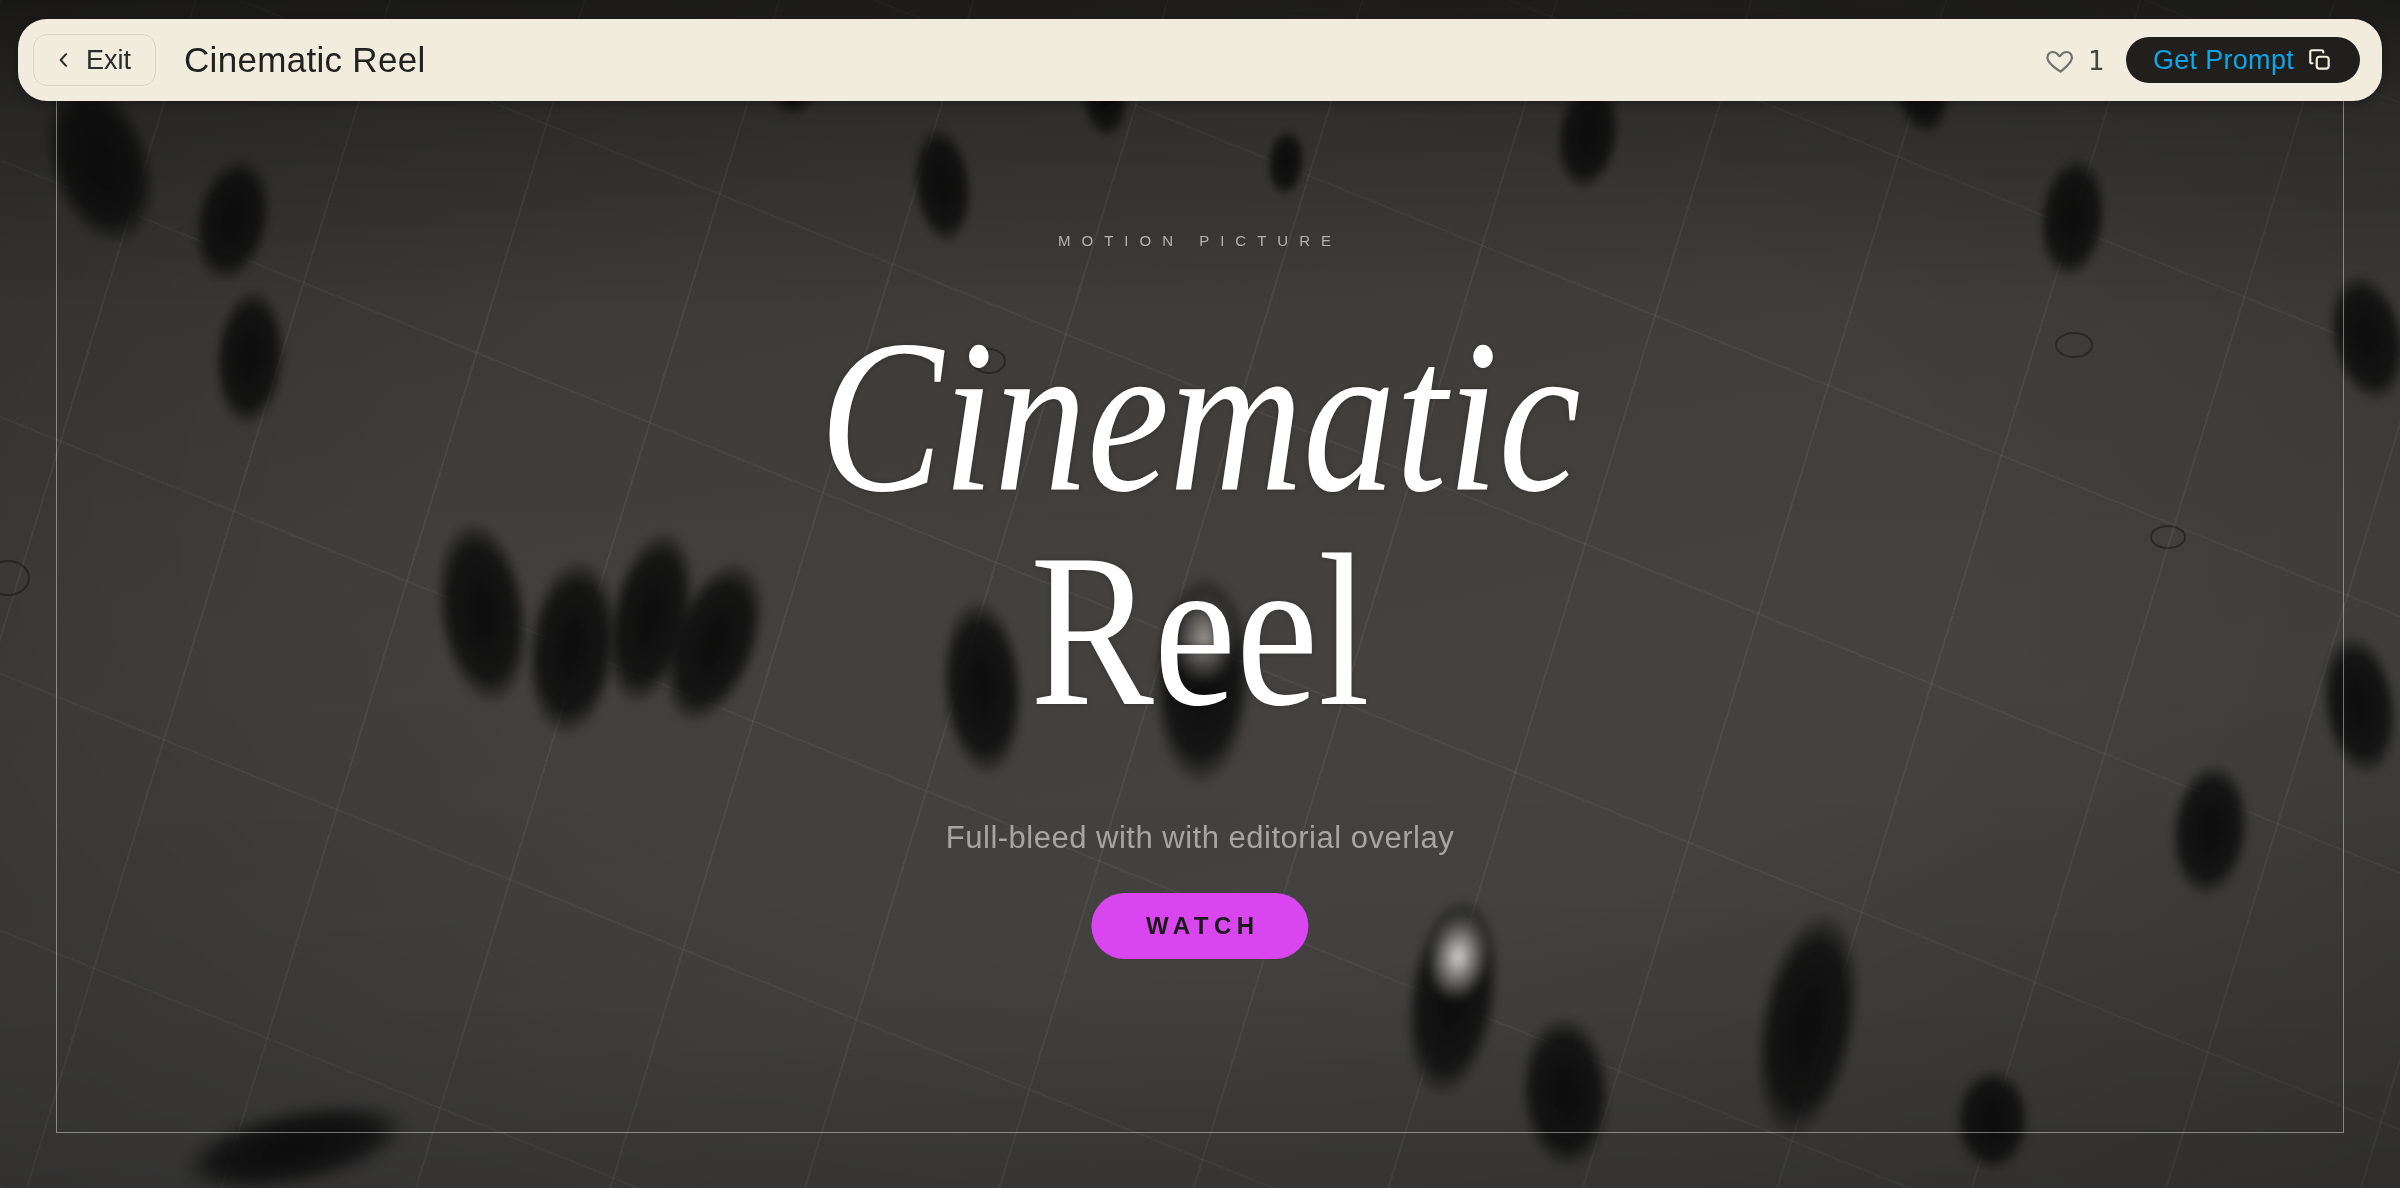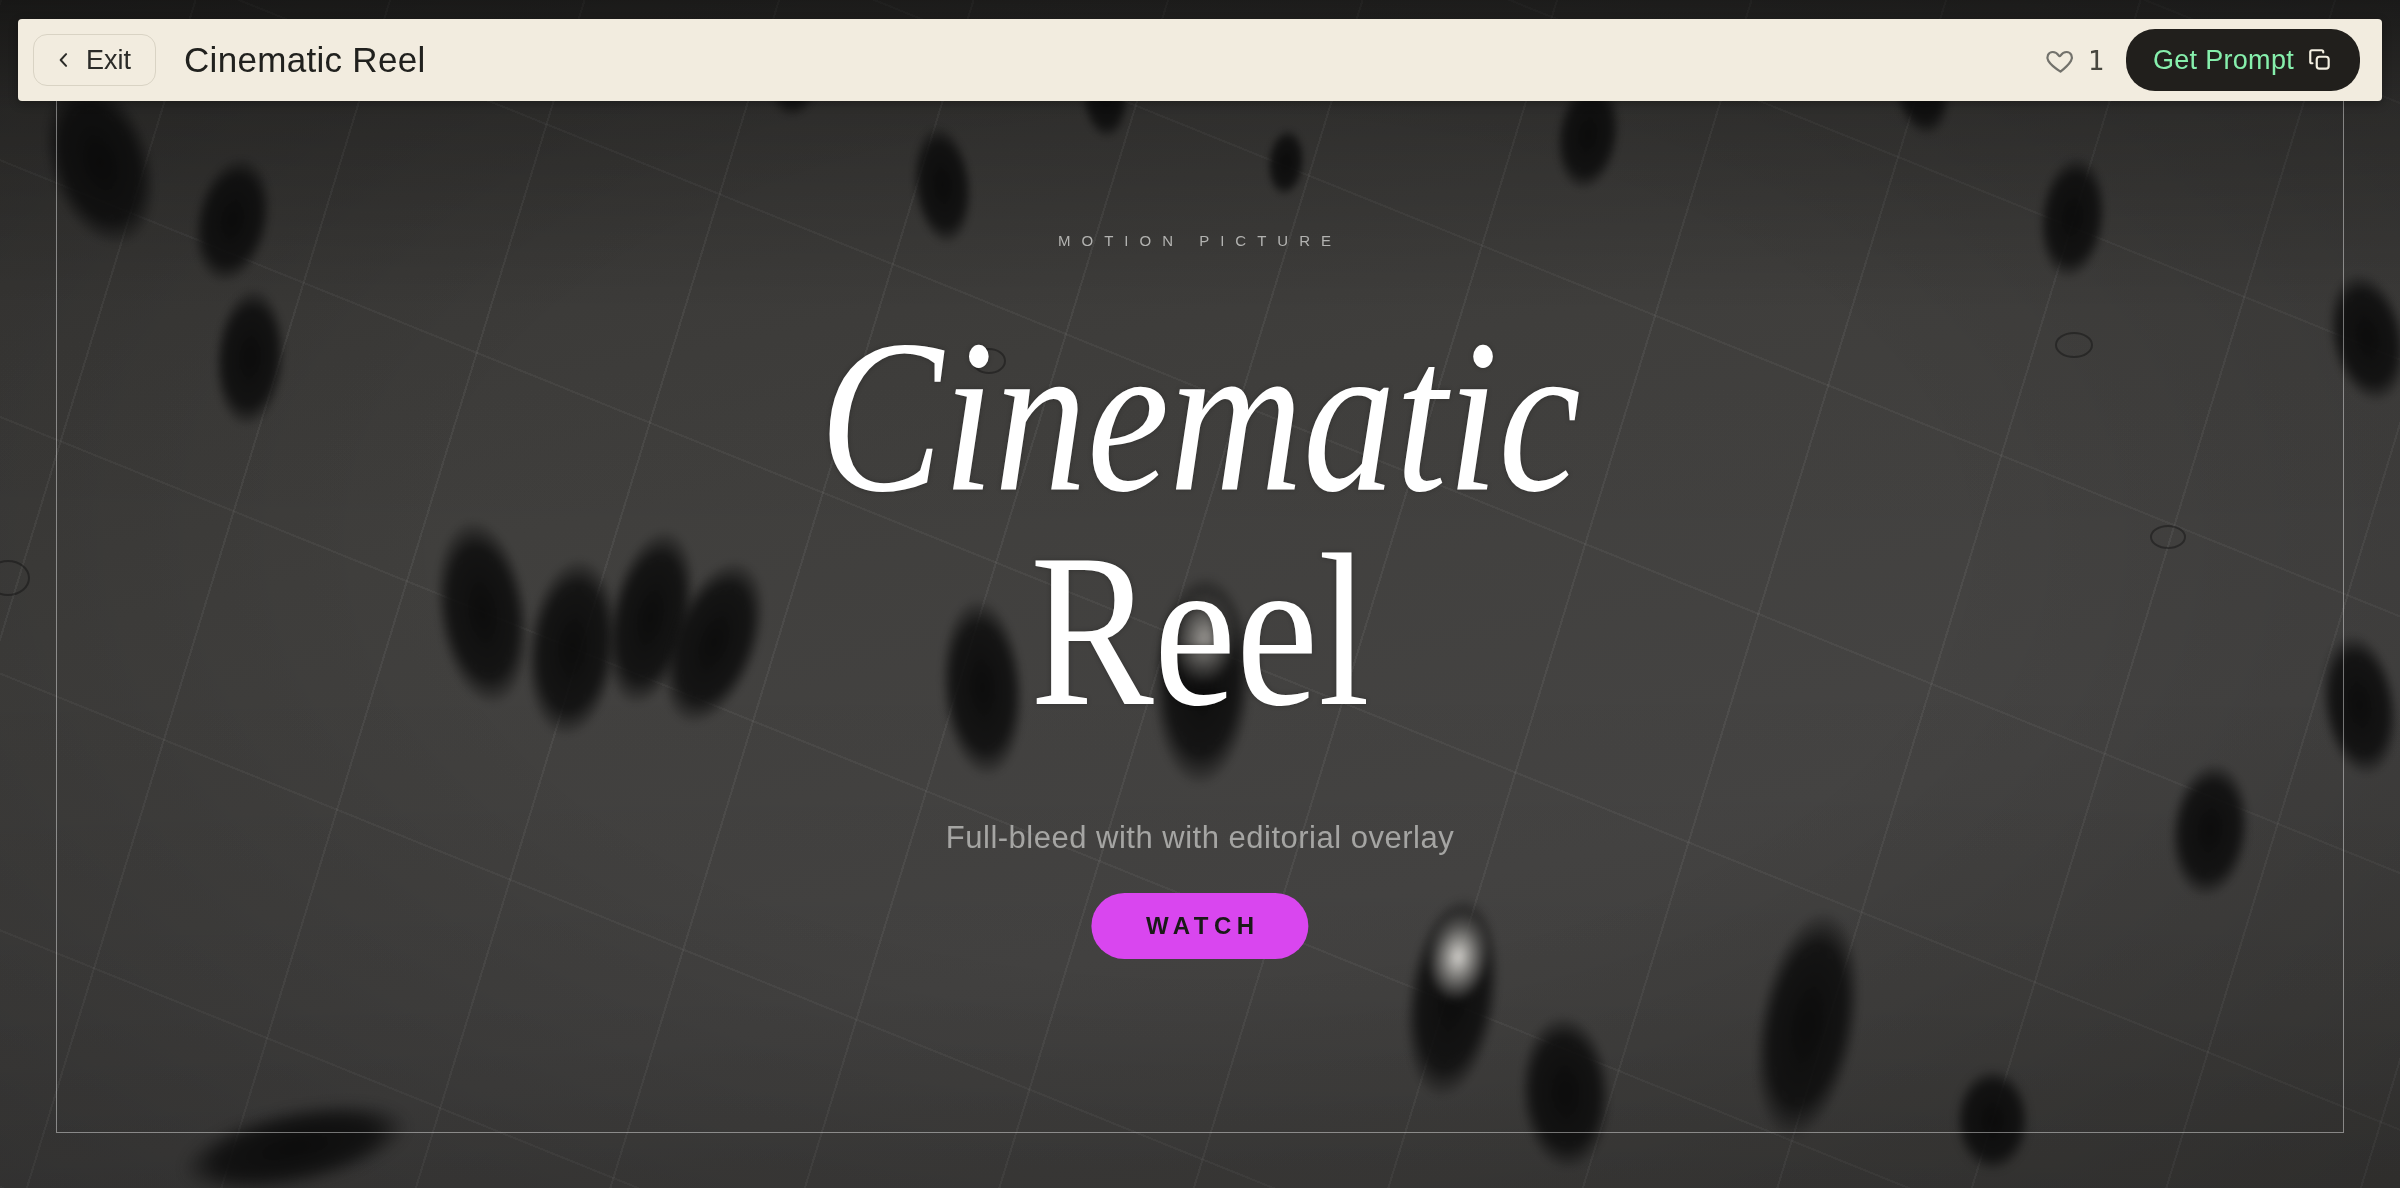--- a/index.html
+++ b/index.html
@@ -25,36 +25,36 @@
   .person .shirt.bright { background: radial-gradient(closest-side, rgba(224,222,217,0.95), rgba(224,222,217,0) 78%); }
   .blob { filter: blur(7px); border-radius: 50%; }
   .ring { position: absolute; border: 2px solid rgba(15,15,15,0.45); border-radius: 50%; }
 
   
   .frame { position: absolute; left: 56px; top: 56px; right: 56px; bottom: 55px;
     border: 1.5px solid rgba(255,255,255,0.42); pointer-events: none; }
 
   
   .topbar { position: absolute; left: 18px; right: 18px; top: 19px; height: 82px;
-    background: #f2ecdf; border-radius: 4px; box-shadow: 0 3px 10px rgba(0,0,0,0.28); }
+    background: #f2ecdf; border-radius: 29px; box-shadow: 0 3px 10px rgba(0,0,0,0.28); }
   .tb-left { position: absolute; left: 15px; top: 0; bottom: 0; display: flex; align-items: center; }
   .exit-btn { display: flex; align-items: center; gap: 12px; height: 52px; padding: 0 24px 0 20px;
     border: 1.5px solid #d9d3c4; border-radius: 14px; background: transparent; cursor: pointer;
     font-family: "Liberation Sans", sans-serif; font-size: 27px; color: #2b2b28; }
   .tb-title { margin-left: 28px; font-size: 35px; font-weight: 500; color: #21211e; letter-spacing: 0.3px; }
   .tb-center { position: absolute; left: 50%; top: 0; bottom: 0; transform: translateX(-50%);
     display: flex; align-items: center; gap: 26px; }
   .pg-btn { background: none; border: none; cursor: pointer; display: flex; align-items: center; padding: 6px; }
   .pg-count { font-family: "DejaVu Sans Mono", monospace; font-size: 26px; color: #333230; letter-spacing: 1px; }
   .tb-right { position: absolute; right: 22px; top: 0; bottom: 0; display: flex; align-items: center; gap: 22px; }
   .likes { display: flex; align-items: center; gap: 12px; }
   .like-count { font-family: "DejaVu Sans Mono", monospace; font-size: 27px; color: #48473f; }
-  .prompt-btn { display: flex; align-items: center; gap: 13px; height: 62px; padding: 0 27px;
+  .prompt-btn { display: flex; align-items: center; gap: 13px; height: 46px; padding: 0 27px;
     background: #211f1c; border: none; border-radius: 29px; cursor: pointer;
-    font-family: "Liberation Sans", sans-serif; font-size: 27px; font-weight: 500; color: #86efac; letter-spacing: 0.3px; }
+    font-family: "Liberation Sans", sans-serif; font-size: 27px; font-weight: 500; color: #0ea5e9; letter-spacing: 0.3px; }
 
   
   .hero { position: absolute; inset: 0; pointer-events: none; }
   .eyebrow { position: absolute; top: 232px; left: 0; right: 0; text-align: center;
     font-size: 15px; font-weight: 500; letter-spacing: 11px; color: #b3b3b1; }
   .headline { font-family: "Liberation Serif", serif; color: #ffffff; text-align: center;
     position: absolute; left: 0; right: 0; font-size: 218px; line-height: 1;
     transform: scaleX(0.85); transform-origin: 50% 50%;
     text-shadow: 0 0 6px rgba(0,0,0,0.25); }
   .headline.l1 { top: 308px; font-style: italic; }

